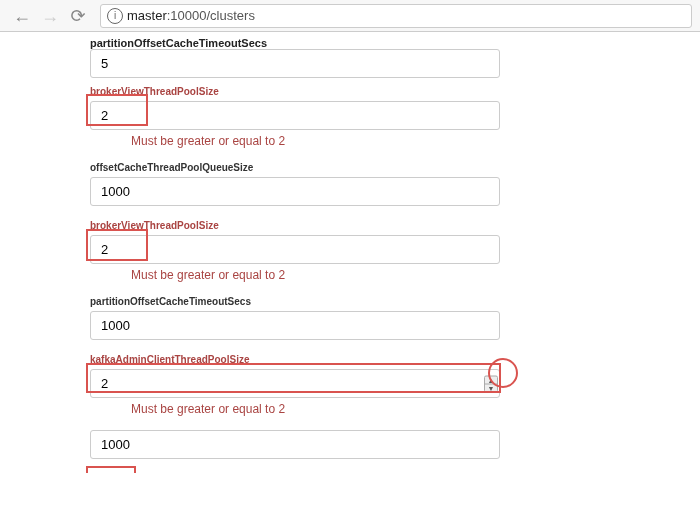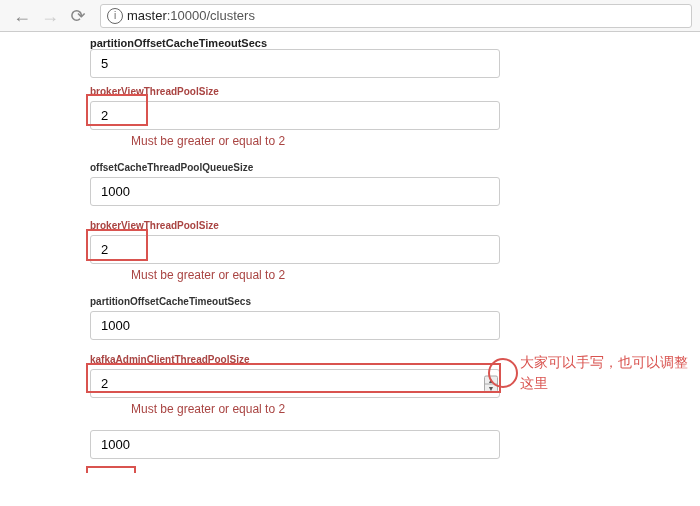--- a/index.html
+++ b/index.html
@@ -94,14 +94,13 @@
     </div>
 
   </div>
 
   <div class="hl" style="left:86px; top:62px; width:62px; height:32px;"></div>
   <div class="hl" style="left:86px; top:197px; width:62px; height:32px;"></div>
   <div class="hl" style="left:86px; top:331px; width:415px; height:30px;"></div>
   <div class="hl hl-circle" style="left:488px; top:326px; width:30px; height:30px;"></div>
   <div class="hl" style="left:86px; top:434px; width:50px; height:32px;"></div>
 
-  <div class="annotation">大家可以手写，也可以调整这里</div>
 </div>
 
 </body></html>

